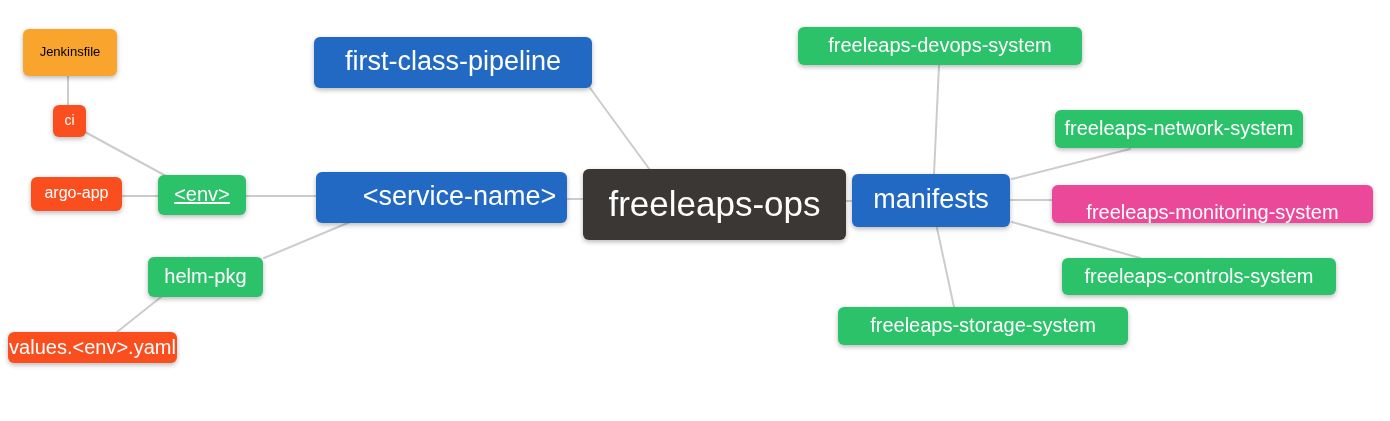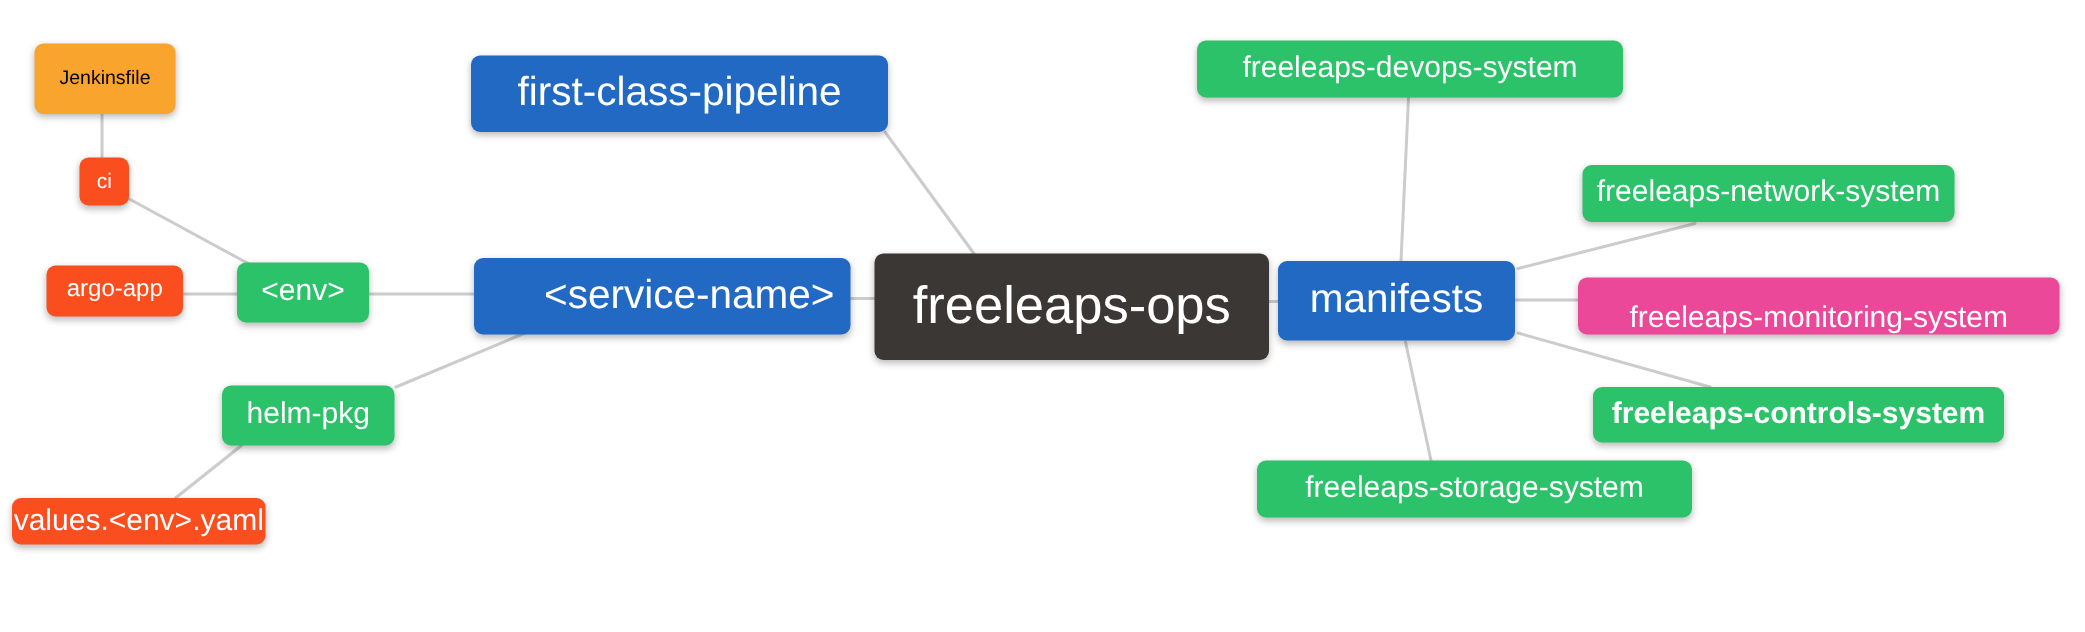--- a/index.html
+++ b/index.html
@@ -63,21 +63,21 @@
   <div id="nodes">
       <div class="node" style="left: 23px; top: 29px; width: 94px; height: 47px; font-size: 13px; background: rgb(249, 164, 44); color: #000000;">
         <span>Jenkinsfile</span>
       </div>
       <div class="node" style="left: 53px; top: 105px; width: 33px; height: 32px; font-size: 14px; background: rgb(250, 78, 31); color: rgb(255, 255, 255);">
         <span>ci</span>
       </div>
       <div class="node" style="left: 31px; top: 177px; width: 91px; height: 34px; font-size: 16px; background: rgb(250, 78, 31); color: rgb(255, 255, 255);">
         <span>argo-app</span>
       </div>
-      <div class="node" style="left: 158px; top: 175px; width: 88px; height: 40px; font-size: 20px; background: rgb(43, 194, 106); color: rgb(255, 255, 255);">
+      <div class="node" style="left: 158px; top: 175px; width: 88px; height: 40px; font-size: 20px; background: rgb(43, 194, 106); color: rgb(255, 255, 255); text-decoration: underline;">
         <span>&lt;env&gt;</span>
       </div>
       <div class="node" style="left: 148px; top: 257px; width: 115px; height: 40px; font-size: 20px; background: rgb(43, 194, 106); color: rgb(255, 255, 255);">
         <span>helm-pkg</span>
       </div>
       <div class="node" style="left: 8px; top: 332px; width: 169px; height: 31px; font-size: 20px; background: rgb(250, 78, 31); color: rgb(255, 255, 255);">
         <span>values.&lt;env&gt;.yaml</span>
       </div>
       <div class="node" style="left: 314px; top: 37px; width: 278px; height: 51px; font-size: 27px; background: rgb(34, 105, 195); color: rgb(255, 255, 255);">
         <span>first-class-pipeline</span>
@@ -93,20 +93,20 @@
       </div>
       <div class="node" style="left: 798px; top: 27px; width: 284px; height: 38px; font-size: 20px; background: rgb(43, 194, 106); color: rgb(255, 255, 255);">
         <span>freeleaps-devops-system</span>
       </div>
       <div class="node" style="left: 1055px; top: 110px; width: 248px; height: 38px; font-size: 20px; background: rgb(43, 194, 106); color: rgb(255, 255, 255);">
         <span>freeleaps-network-system</span>
       </div>
       <div class="node" style="left: 1052px; top: 185px; width: 321px; height: 38px; font-size: 20px; background: #ec4899; color: rgb(255, 255, 255); align-items: flex-end;">
         <span>freeleaps-monitoring-system</span>
       </div>
-      <div class="node" style="left: 1062px; top: 258px; width: 274px; height: 37px; font-size: 20px; background: rgb(43, 194, 106); color: rgb(255, 255, 255); font-weight: bold;">
+      <div class="node" style="left: 1062px; top: 258px; width: 274px; height: 37px; font-size: 20px; background: rgb(43, 194, 106); color: rgb(255, 255, 255);">
         <span>freeleaps-controls-system</span>
       </div>
       <div class="node" style="left: 815px; top: 307px; width: 290px; height: 38px; font-size: 20px; background: rgb(43, 194, 106); color: rgb(255, 255, 255); margin-left: 23px;">
         <span>freeleaps-storage-system</span>
       </div>
     </div>
 </div>
 
 </body></html>

